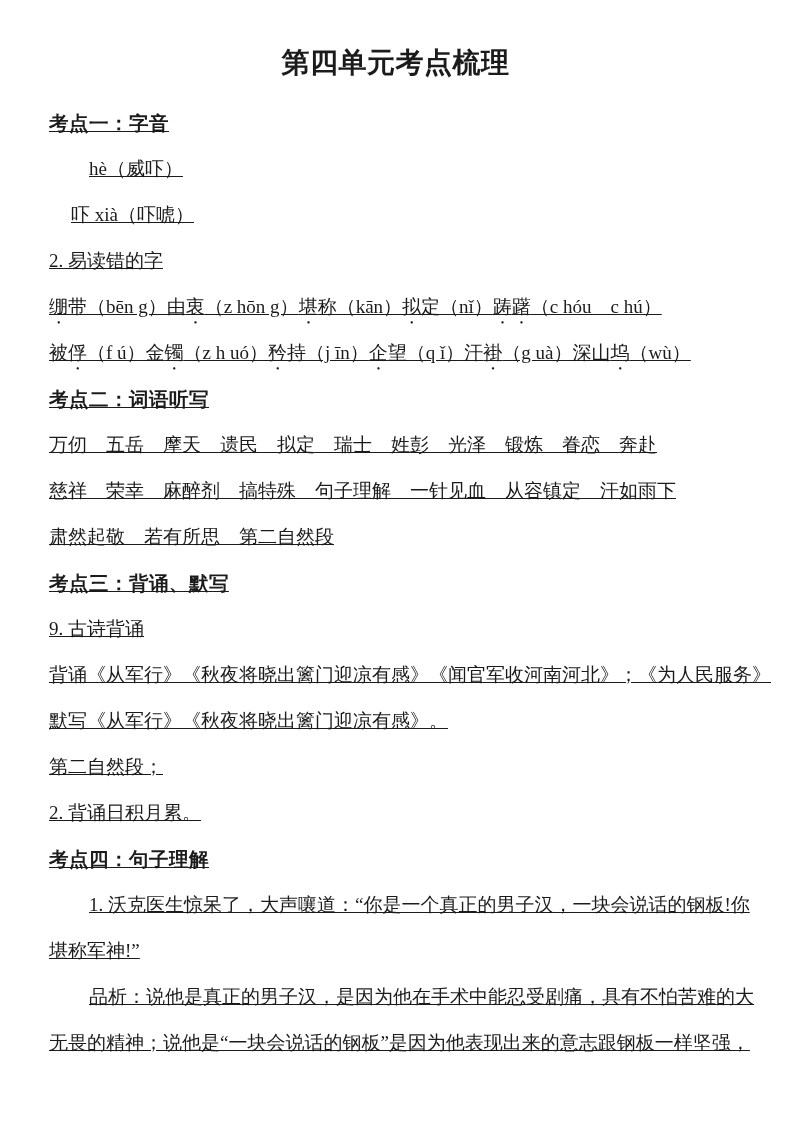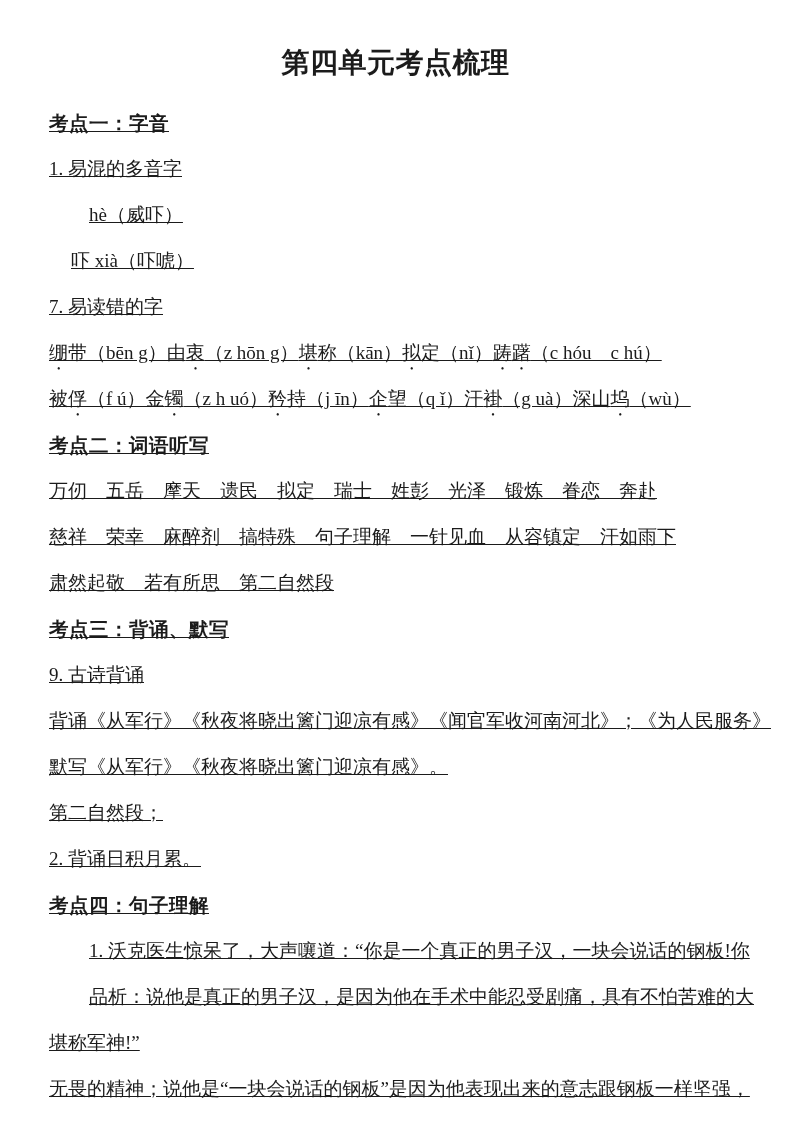--- a/index.html
+++ b/index.html
@@ -48,35 +48,34 @@
   }
 </style>
 </head>
 <body>
 
 <div class="page">
 
   <h1 class="doc-title">第四单元考点梳理</h1>
 
   <p class="line heading">考点一：字音</p>
-  <p class="line">1. 易混的多音字</p>
   <p class="line ind-a">hè（威吓）</p>
   <p class="line ind-b">吓 xià（吓唬）</p>
-  <p class="line">7. 易读错的字</p>
+  <p class="line">2. 易读错的字</p>
   <p class="line"><span class="em-dot">绷</span><span>带（bēn g）由</span><span class="em-dot">衷</span><span>（z hōn g）</span><span class="em-dot">堪</span><span>称（kān）</span><span class="em-dot">拟</span><span>定（nǐ）</span><span class="em-dot">踌</span><span class="em-dot">躇</span><span>（c hóu　c hú）</span></p>
   <p class="line"><span>被</span><span class="em-dot">俘</span><span>（f ú）金</span><span class="em-dot">镯</span><span>（z h uó）</span><span class="em-dot">矜</span><span>持（j īn）</span><span class="em-dot">企</span><span>望（q ǐ）汗</span><span class="em-dot">褂</span><span>（g uà）深山</span><span class="em-dot">坞</span><span>（wù）</span></p>
   <p class="line heading">考点二：词语听写</p>
   <p class="line">万仞　五岳　摩天　遗民　拟定　瑞士　姓彭　光泽　锻炼　眷恋　奔赴</p>
   <p class="line">慈祥　荣幸　麻醉剂　搞特殊　句子理解　一针见血　从容镇定　汗如雨下</p>
   <p class="line">肃然起敬　若有所思　第二自然段</p>
   <p class="line heading">考点三：背诵、默写</p>
   <p class="line">9. 古诗背诵</p>
   <p class="line">背诵《从军行》《秋夜将晓出篱门迎凉有感》《闻官军收河南河北》；《为人民服务》</p>
   <p class="line">默写《从军行》《秋夜将晓出篱门迎凉有感》。</p>
   <p class="line">第二自然段；</p>
   <p class="line">2. 背诵日积月累。</p>
   <p class="line heading">考点四：句子理解</p>
   <p class="line ind-a">1. 沃克医生惊呆了，大声嚷道：“你是一个真正的男子汉，一块会说话的钢板!你</p>
+  <p class="line">堪称军神!”</p>
   <p class="line ind-a">品析：说他是真正的男子汉，是因为他在手术中能忍受剧痛，具有不怕苦难的大</p>
-  <p class="line">堪称军神!”</p>
   <p class="line">无畏的精神；说他是“一块会说话的钢板”是因为他表现出来的意志跟钢板一样坚强，</p>
 
 </div>
 
 </body></html>

